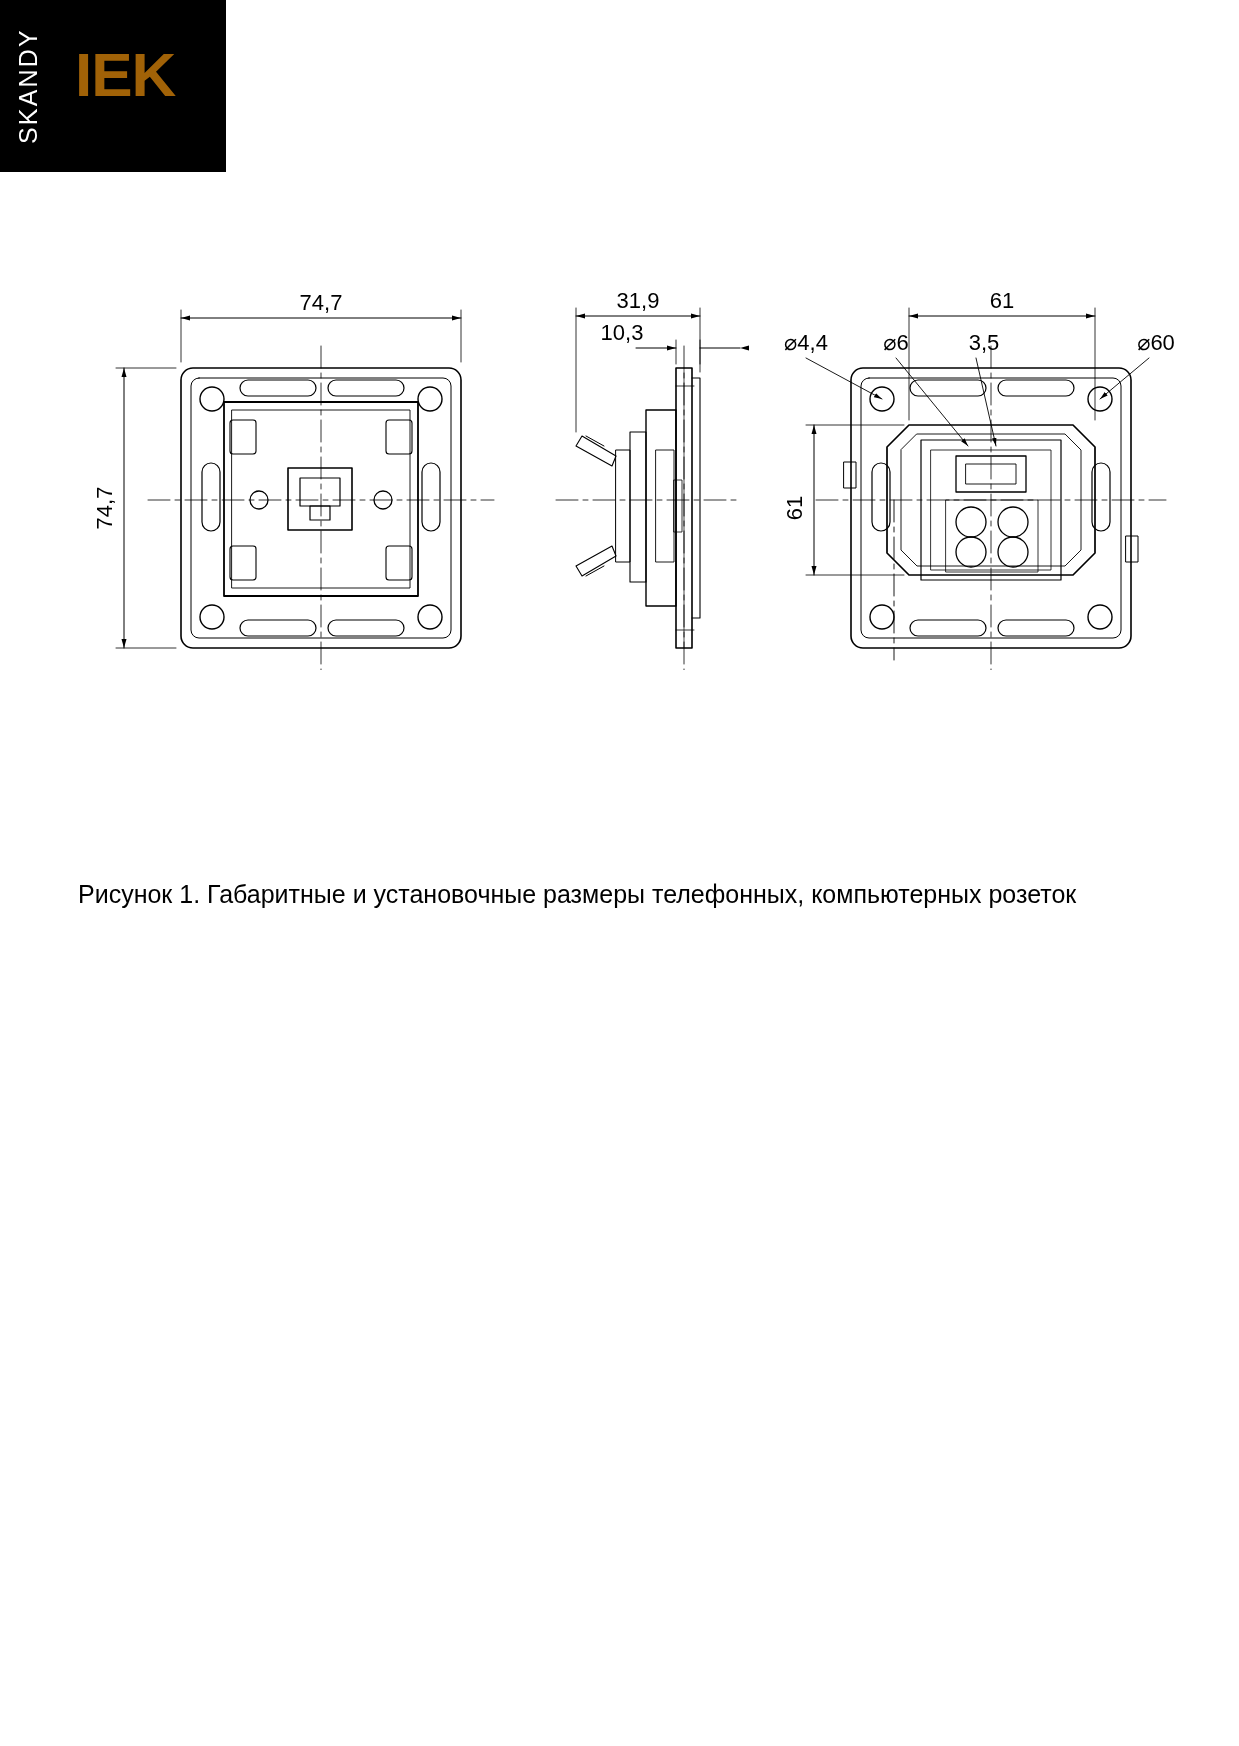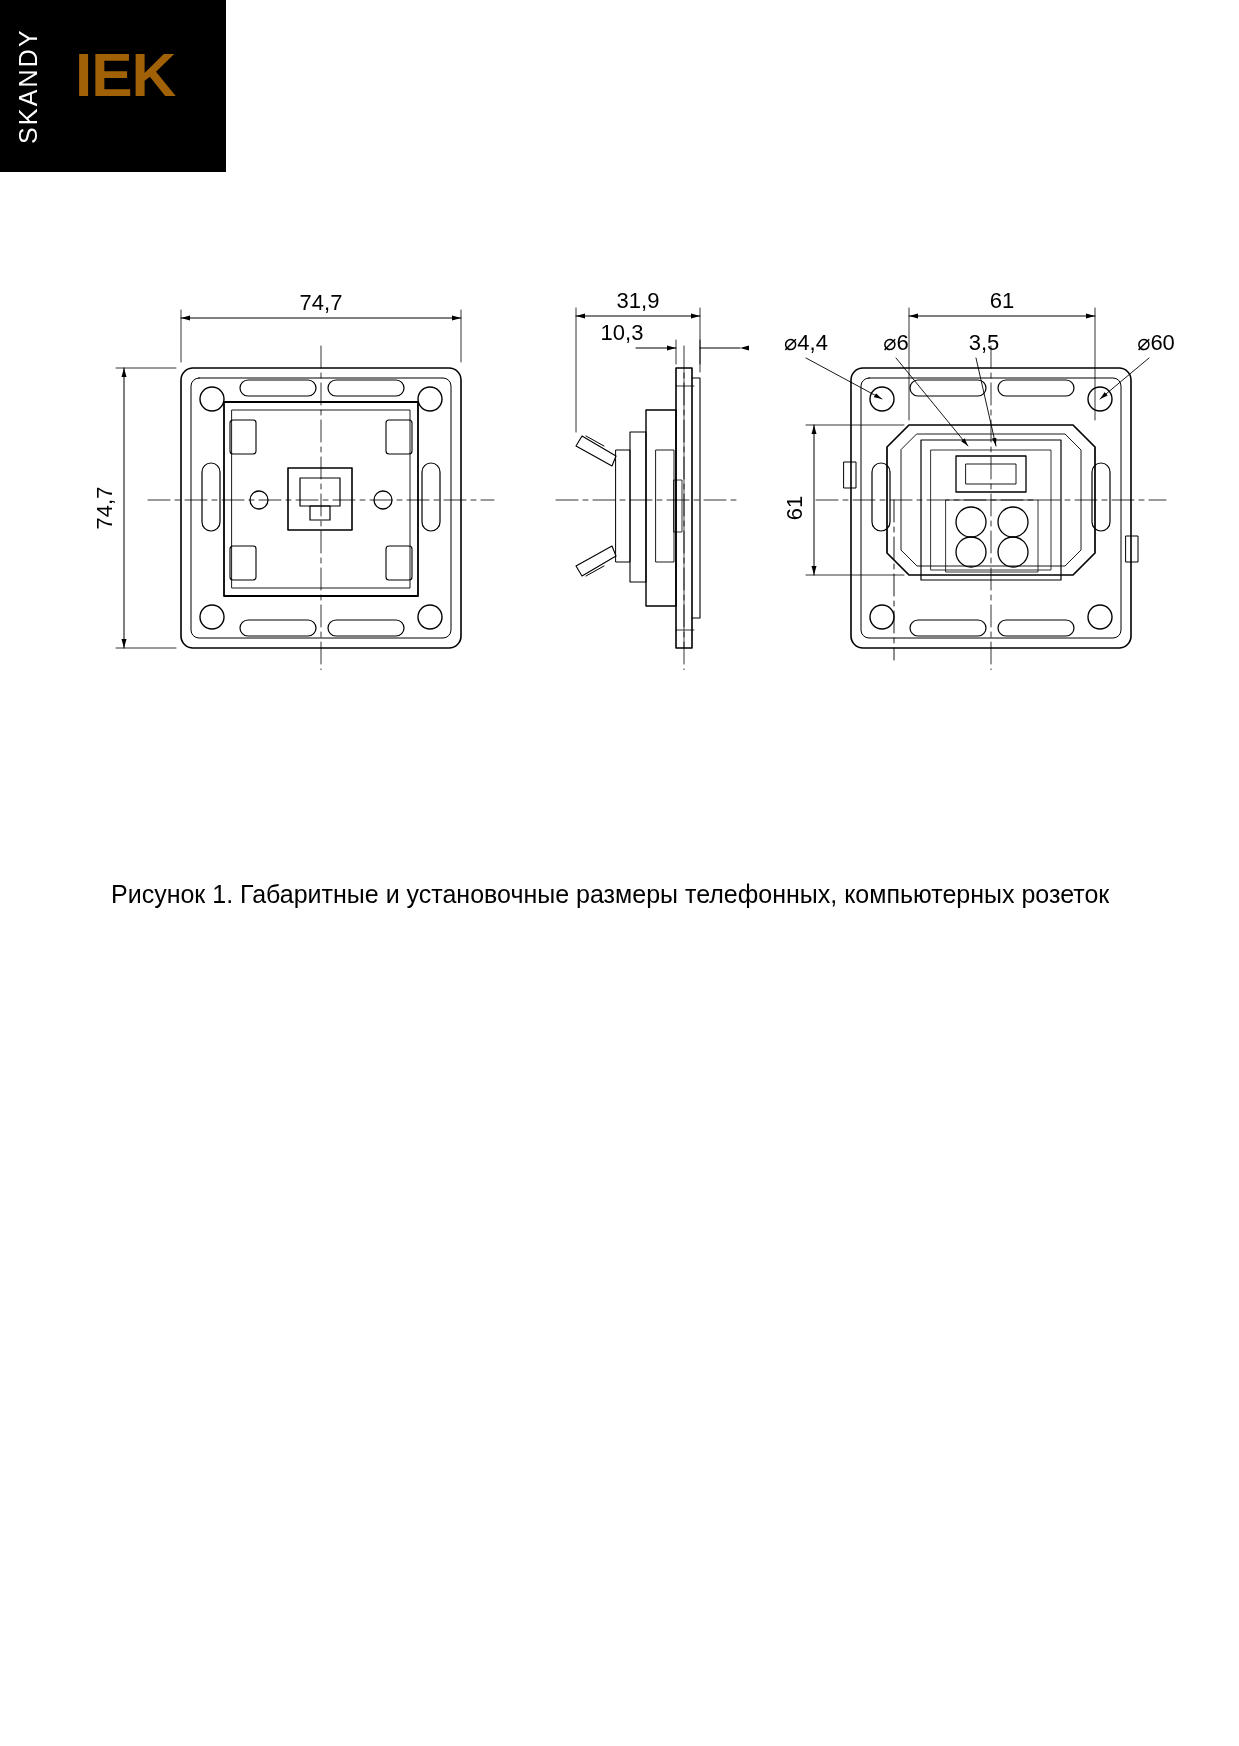--- a/index.html
+++ b/index.html
@@ -69,21 +69,20 @@
   
   .caption {
     position: absolute;
     left: 78px;
     top: 878px;
     width: 1080px;
     font-size: 25px;
     color: #000000;
     font-family: "Liberation Sans", sans-serif;
     line-height: 1.3;
-    margin-left: 33px;
   }
 
   text {
     font-family: "Liberation Sans", sans-serif;
   }
 </style>
 </head>
 <body>
 
 <div class="brand-block">

